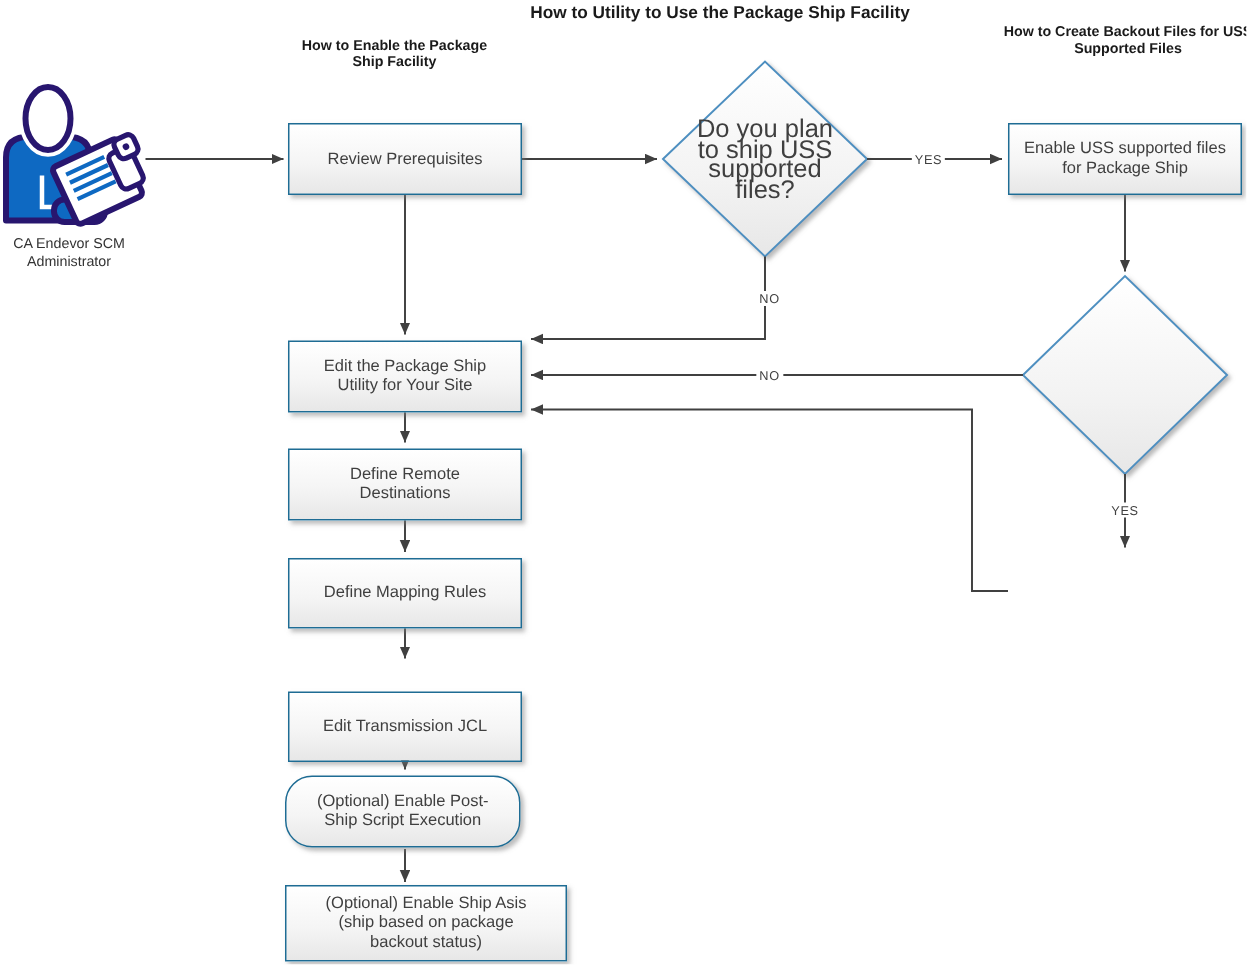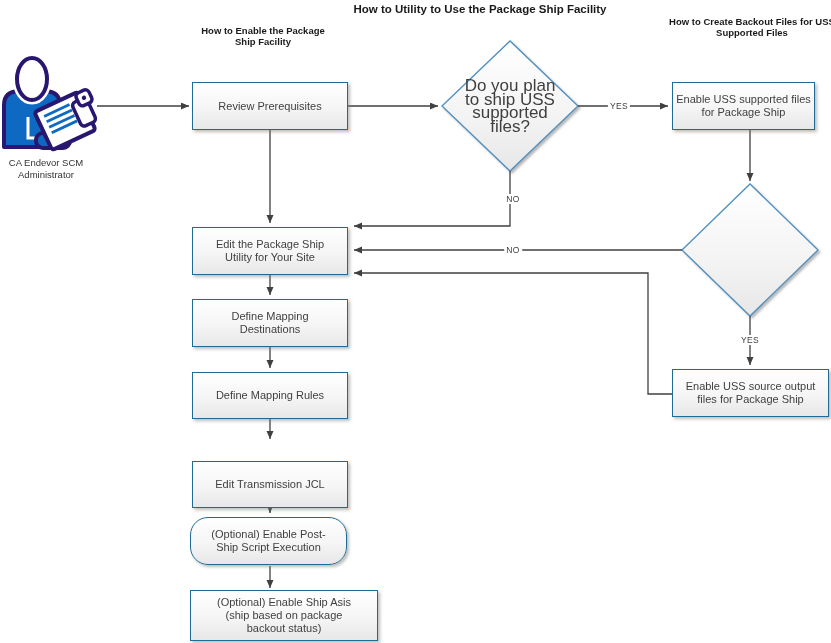--- a/index.html
+++ b/index.html
@@ -105,39 +105,36 @@
   </svg>
   <div class="actor-label">CA Endevor SCM Administrator</div>
 
   <div class="node" style="left:192px; top:82px; width:156px; height:48px;">
     <span class="nt">Review Prerequisites</span>
   </div>
   <div class="node" style="left:192px; top:227px; width:156px; height:48px;justify-content:center;">
     <span class="nt" style="max-width:130px;">Edit the Package Ship Utility for Your Site</span>
   </div>
   <div class="node" style="left:192px; top:299px; width:156px; height:48px;">
-    <span class="nt" style="max-width:105px;">Define Mapping Destinations</span>
+    <span class="nt" style="max-width:105px;">Define Remote Destinations</span>
   </div>
   <div class="node" style="left:192px; top:372px; width:156px; height:47px;">
     <span class="nt">Define Mapping Rules</span>
   </div>
   <div class="node" style="left:192px; top:461px; width:156px; height:47px;">
     <span class="nt">Edit Transmission JCL</span>
   </div>
   <div class="node" style="left:190px; top:517px; width:157px; height:48px;border-radius:18px;">
     <span class="nt" style="max-width:132px;">(Optional) Enable Post-Ship Script Execution</span>
   </div>
   <div class="node" style="left:190px; top:590px; width:188px; height:51px;">
     <span class="nt" style="max-width:152px;">(Optional) Enable Ship Asis (ship based on package backout status)</span>
   </div>
-  <div class="node" style="left:672px; top:82px; width:143px; height:48px;">
+  <div class="node" style="left:672px; top:82px; width:156px; height:48px;">
     <span class="nt" style="max-width:150px;">Enable USS supported files for Package Ship</span>
-  </div>
-  <div class="node" style="left:672px; top:369px; width:157px; height:48px;">
-    <span class="nt" style="max-width:150px;">Enable USS source output files for Package Ship</span>
   </div>
 
   <div class="dtext" style="left:510px; top:106px;">
     <span class="nt" style="display:inline-block; max-width:95px;">Do you plan to ship USS supported files?</span>
   </div>
 
   <span class="elabel" style="left:619px; top:106px;">YES</span>
   <span class="elabel" style="left:513px; top:199px;">NO</span>
   <span class="elabel" style="left:513px; top:250px;">NO</span>
   <span class="elabel" style="left:750px; top:340px;">YES</span>

